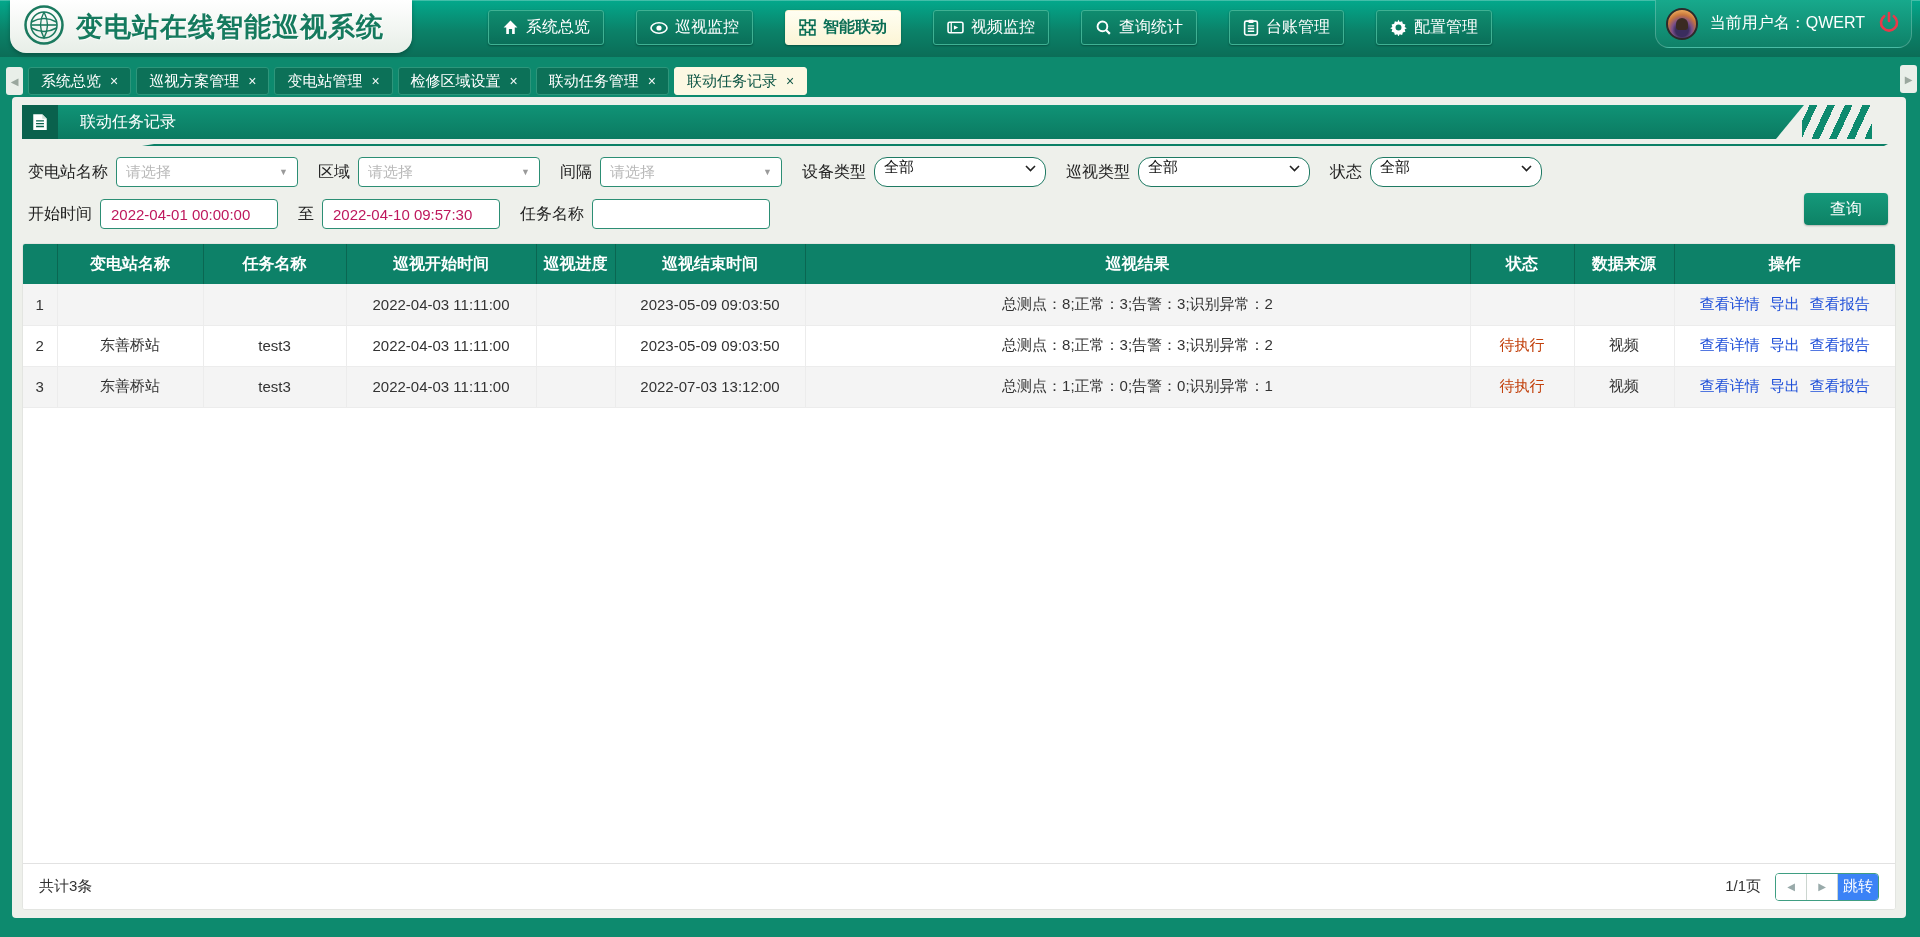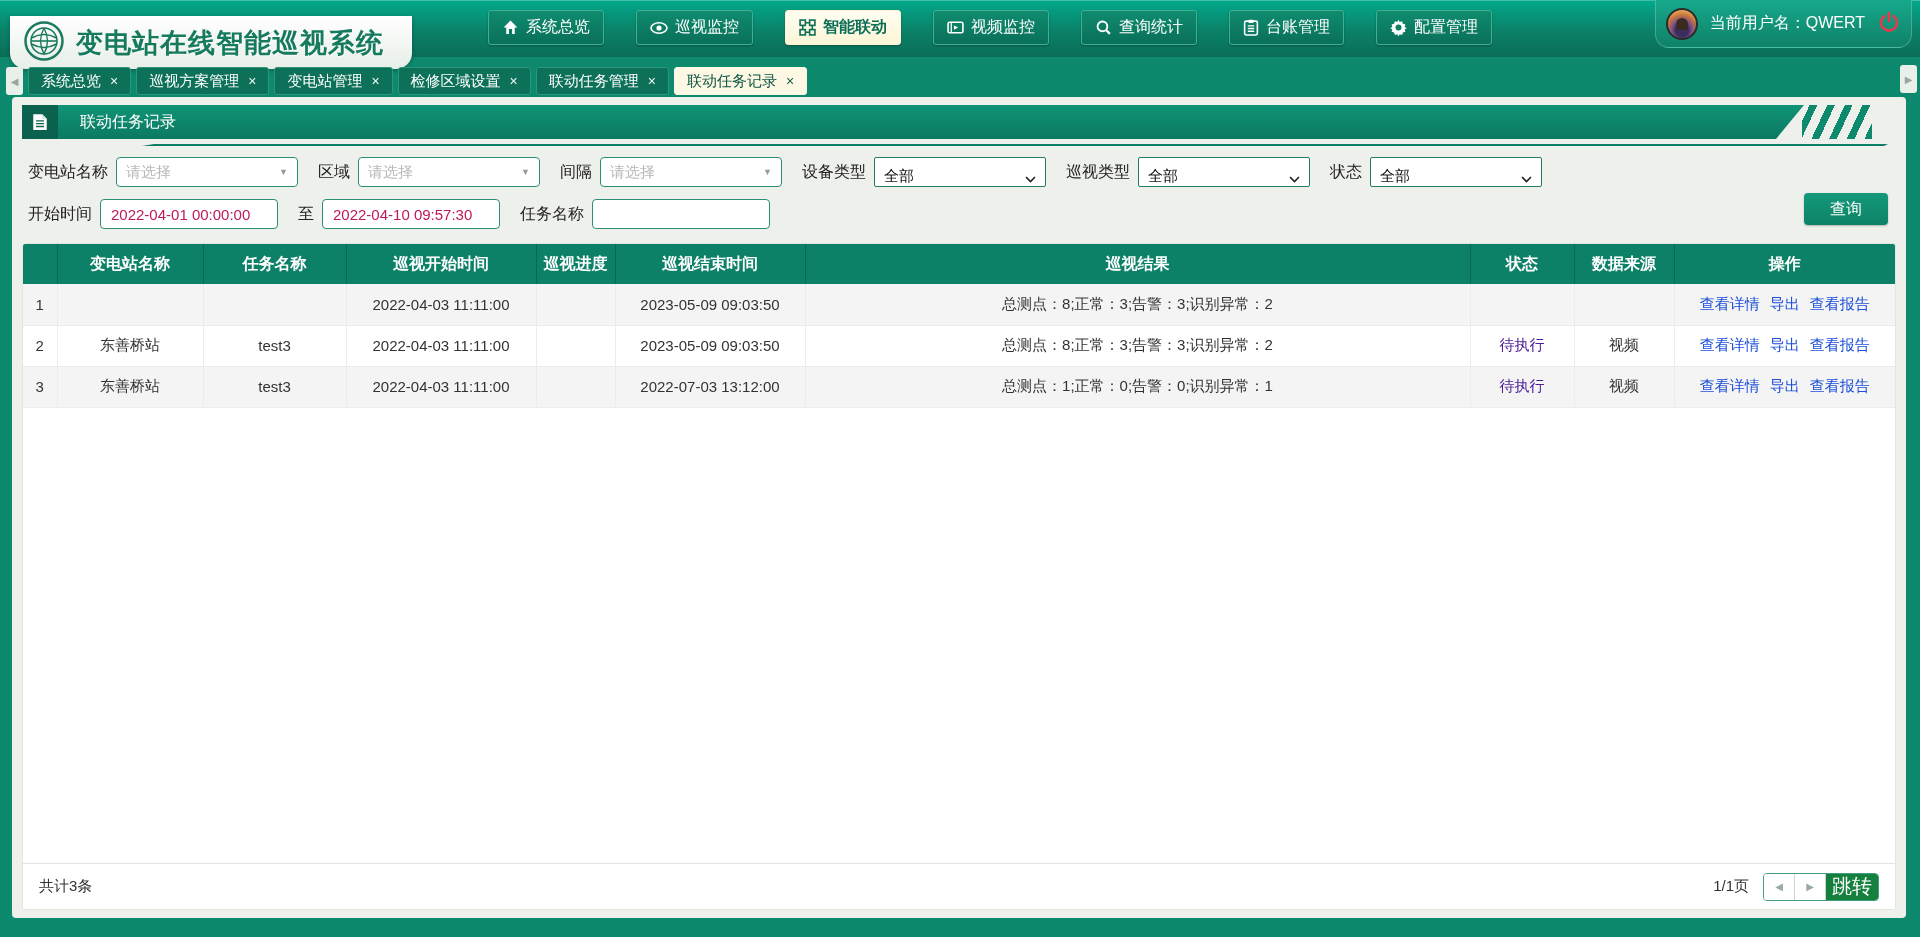--- a/index.html
+++ b/index.html
@@ -3,21 +3,21 @@
 <meta charset="utf-8">
 <style>
   * { margin:0; padding:0; box-sizing:border-box; }
   html,body { width:1920px; height:937px; overflow:hidden;
     font-family:"Liberation Sans","DejaVu Sans",sans-serif; background:#0d8a6e; }
 
   
   .topbar { position:relative; height:57px;
     background:linear-gradient(180deg,#03a98c 0%,#0b8168 55%,#0b6d57 100%);
     box-shadow:inset 0 1px 0 rgba(255,255,255,.25); }
-  .brand { position:absolute; left:10px; top:16px; height:53px; padding:0 28px 0 14px;
+  .brand { position:absolute; left:10px; top:0; height:53px; padding:0 28px 0 14px;
     background:linear-gradient(180deg,#ffffff 0%,#e7eee7 100%);
     border-radius:0 0 16px 16px; display:flex; align-items:center; gap:12px;
     box-shadow:0 2px 4px rgba(0,0,0,.25); }
   .brand-title { font-size:27px; font-weight:bold; color:#157a5e; letter-spacing:1px;
     text-shadow:1px 1px 0 rgba(255,255,255,.7); white-space:nowrap; }
   .nav { position:absolute; left:400px; right:340px; top:0; height:55px;
     display:flex; align-items:center; justify-content:center; gap:32px; }
   .nav-btn { height:35px; padding:0 13px; display:flex; align-items:center; gap:7px;
     background:linear-gradient(180deg,#0f8c6f,#0a6f59);
     border:1px solid #3fb193; border-radius:3px; color:#fff; font-size:16px;
@@ -64,51 +64,51 @@
 
   
   .filters { padding:11px 16px 10px; position:relative; }
   .frow { display:flex; align-items:center; margin-bottom:12px; }
   .flabel { font-size:16px; color:#222; margin:0 8px 0 0; white-space:nowrap; }
   .fgap { margin-left:20px; }
   .fselect { width:182px; height:30px; background:#fff; border:1px solid #2c8e74; border-radius:4px;
     display:flex; align-items:center; justify-content:space-between; padding:0 9px;
     font-size:15px; color:#b9b9b9; cursor:pointer;gap:34px; }
   .fselect .caret { font-size:9px; color:#9a9a9a; }
-  .fnative { width:172px; height:30px; background:#fff; border:1px solid #1f7a63; border-radius:2px;
-    display:flex; align-items:flex-end; justify-content:space-between; padding:0 9px;
+  .fnative { width:172px; height:30px; background:#fff; border:1px solid #1f7a63; border-radius:13px;
+    display:flex; align-items:flex-start; justify-content:space-between; padding:0 9px;
     font-size:15px; color:#111; cursor:pointer; }
   .finput { width:178px; height:30px; background:#fff; border:1px solid #2c8e74; border-radius:4px;
     padding:0 10px; font-size:15px; color:#be185d; font-family:inherit; }
   .search-btn { position:absolute; right:18px; bottom:14px; width:84px; height:32px;
     background:linear-gradient(180deg,#15997b,#0d8265); color:#fff; font-size:16px;
     border:none; border-radius:4px; cursor:pointer; box-shadow:0 1px 2px rgba(0,0,0,.25); }
 
   
   .card { flex:1; margin:4px 10px 8px; background:#fff; border-radius:3px;
     display:flex; flex-direction:column; overflow:hidden; border:1px solid #e3e5e1; }
   table { width:100%; border-collapse:collapse; table-layout:fixed; }
   thead th { background:#0d8168; color:#fff; font-size:16px; font-weight:bold;
     height:40px; border-right:1px solid #0a6752; }
   thead th:last-child { border-right:none; }
   tbody td { height:41px; text-align:center; font-size:15px; color:#333;
     border-bottom:1px solid #ececec; border-right:1px solid #ececec; overflow:hidden; white-space:nowrap; }
   tbody td:last-child { border-right:none; }
   tr.odd  { background:#f4f4f4; }
   tr.even { background:#ffffff; }
-  .status-link { color:#4c1d95; text-decoration:none; }
+  .status-link { color:#c2410c; text-decoration:none; }
   .op-link { color:#1d4ed8; text-decoration:none; margin:0 5px; }
 
   .card-footer { margin-top:auto; height:46px; border-top:1px solid #e2e2e2;
     display:flex; align-items:center; padding:0 16px; font-size:15px; color:#333; background:#fff; }
   .pg-right { margin-left:auto; display:flex; align-items:center; gap:14px; }
   .pager { display:flex; height:28px; border:1px solid #3f9e82; border-radius:4px; overflow:hidden; }
   .pg-btn { width:31px; background:#fff; color:#9aa; display:flex; align-items:center;
     justify-content:center; font-size:10px; border-right:1px solid #ccd6d0; cursor:pointer; }
-  .pg-jump { width:52px; background:#15803d; color:#fff; font-size:20px;
+  .pg-jump { width:40px; background:#3b82f6; color:#fff; font-size:15px;
     display:flex; align-items:center; justify-content:center; cursor:pointer; }
 </style>
 </head>
 <body>
 
 <div class="topbar">
   <div class="brand">
     <span>
       <svg width="40" height="40" viewBox="0 0 40 40">
         <circle cx="20" cy="20" r="18.5" fill="none" stroke="#1b7a5f" stroke-width="2.5"></circle>

